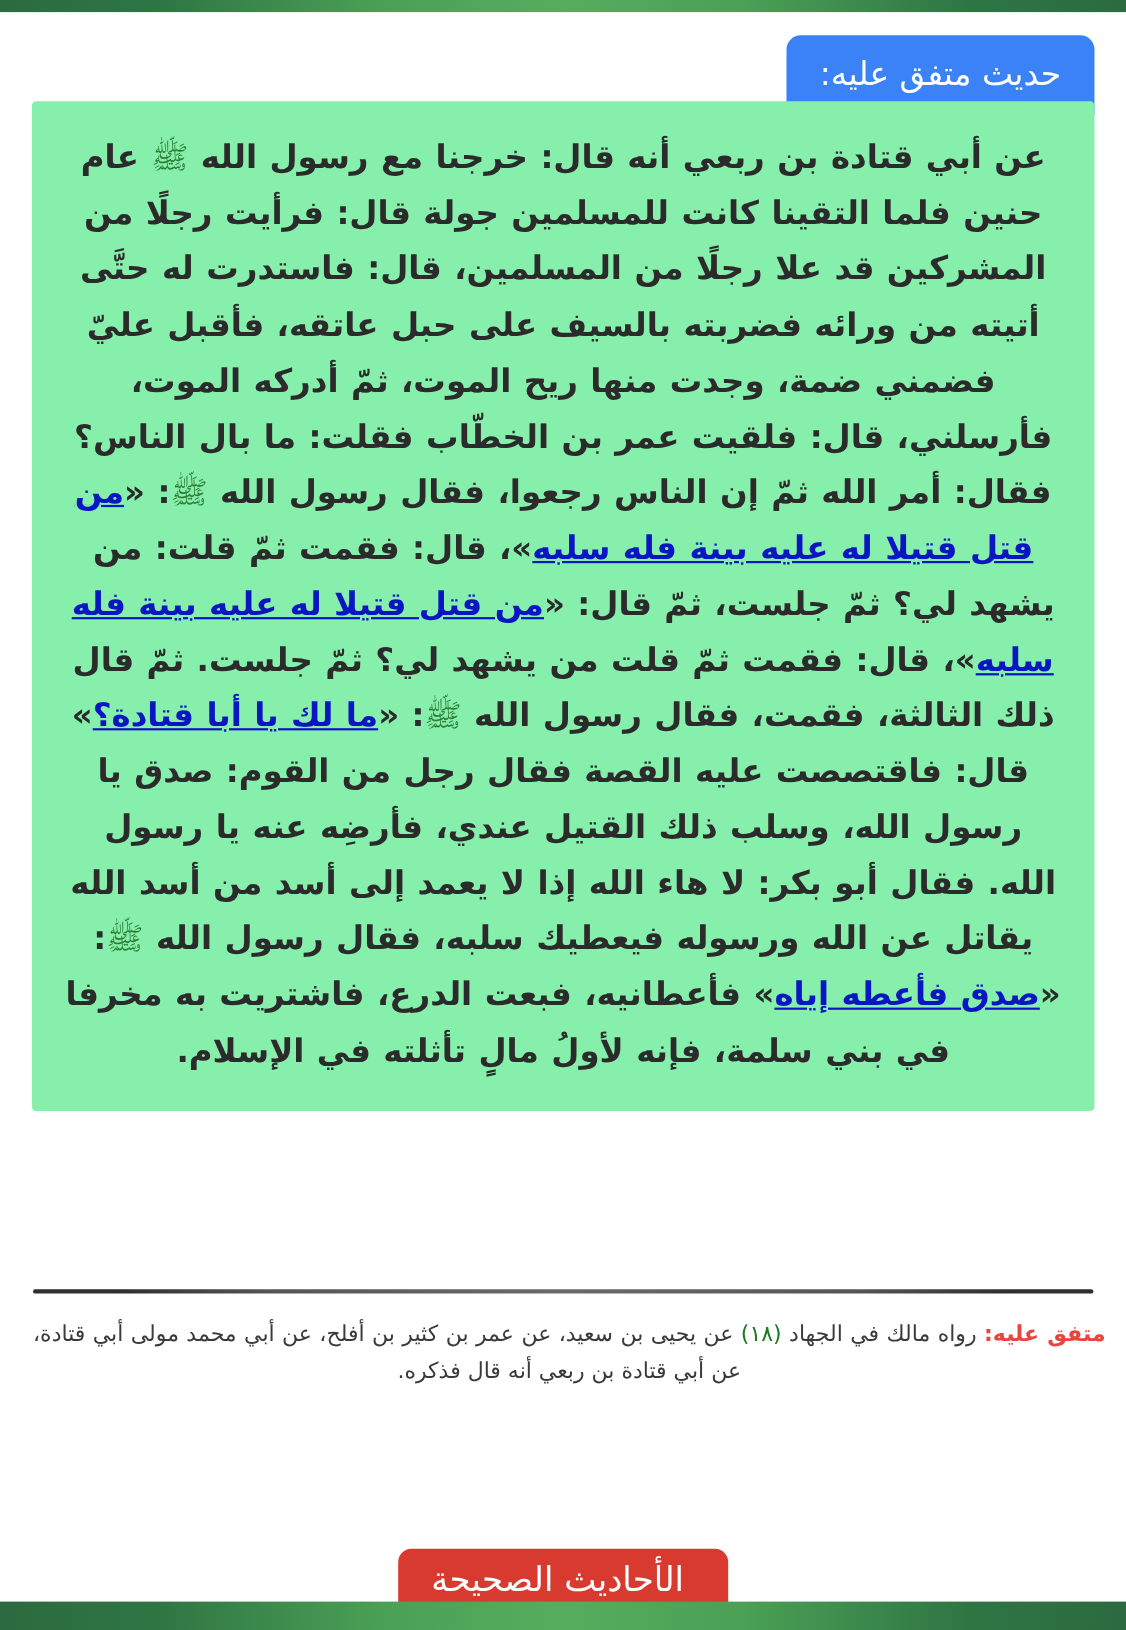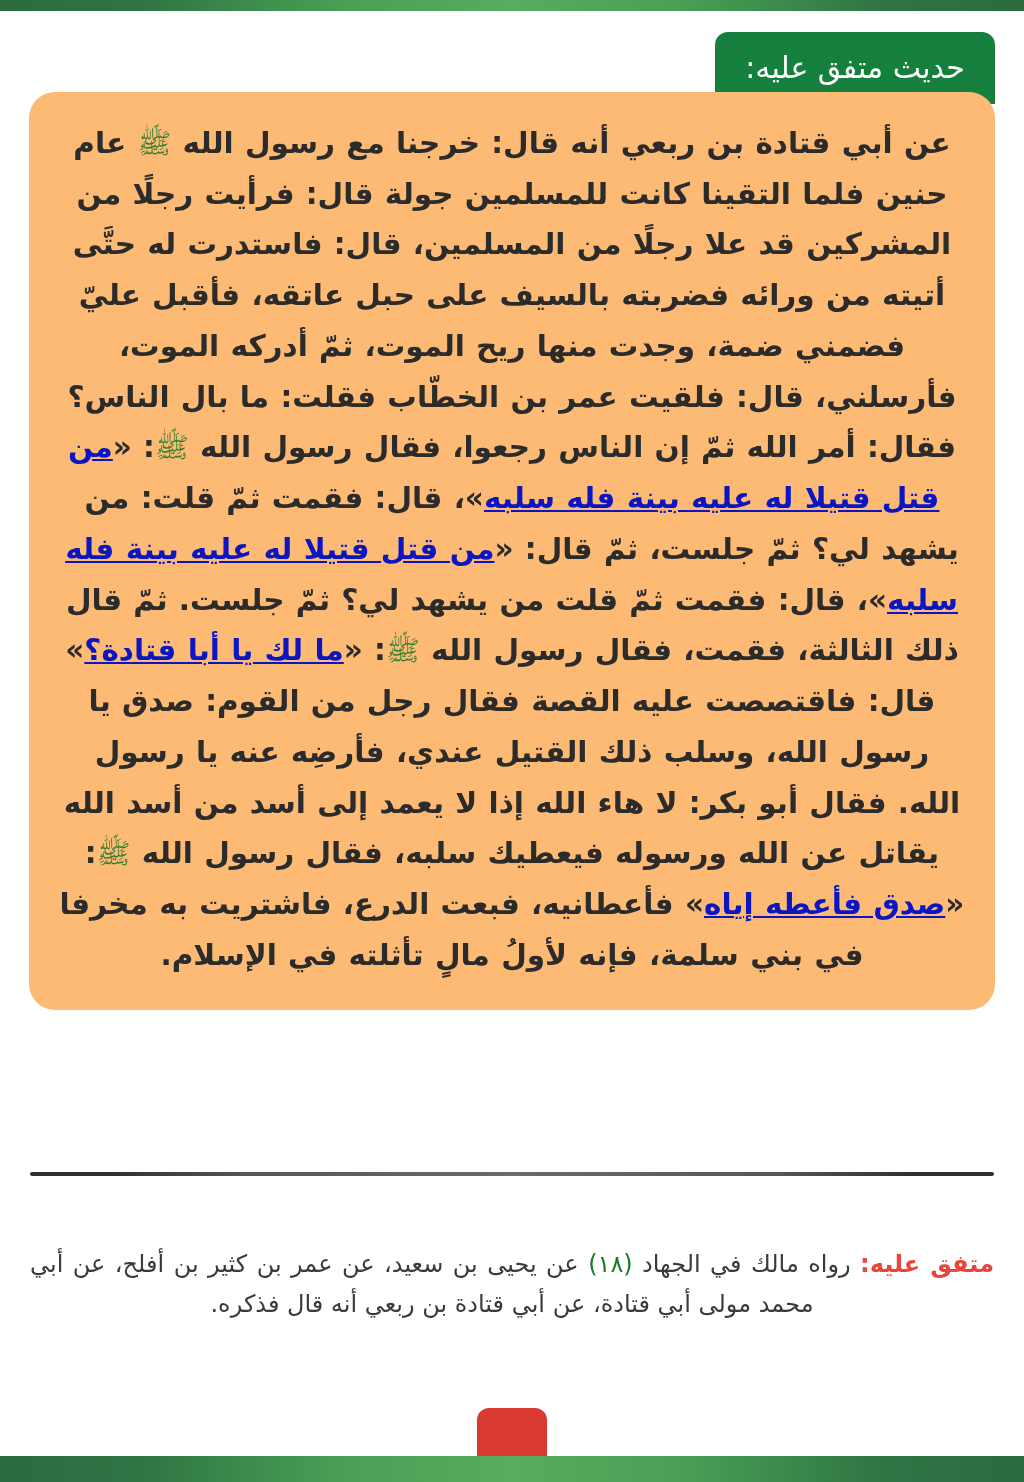--- a/index.html
+++ b/index.html
@@ -40,21 +40,21 @@
     left: 0;
     width: 1024px;
     height: 60px;
     display: flex;
     justify-content: flex-start;
     padding-right: 0;
     box-sizing: border-box;
   }
   .header-badge {
     margin-right: 29px;
-    background: #15803d;
+    background: #3b82f6;
     color: #ffffff;
     border-radius: 13px 13px 0 0;
     min-width: 280px;
     height: 72px;
     display: flex;
     align-items: center;
     justify-content: center;
     padding: 0 26px;
     box-sizing: border-box;
     font-size: 30px;
@@ -62,22 +62,22 @@
     letter-spacing: 0.5px;
     line-height: 1;
   }
 
   
   .hadith-panel {
     position: absolute;
     top: 92px;
     right: 29px;
     left: 29px;
-    background: #fdba74;
-    border-radius: 26px;
+    background: #86efac;
+    border-radius: 4px;
     padding: 26px 30px 30px 30px;
     box-sizing: border-box;
   }
   .hadith-text {
     color: #2b2b2b;
     font-size: 29.5px;
     font-weight: bold;
     line-height: 1.72;
     text-align: center;
     margin: 0;
@@ -105,29 +105,28 @@
     background: linear-gradient(to right,
                 #2f2f2f 0%, #2f2f2f 8%, #555 22%,
                 #6b6b6b 50%, #555 78%, #2f2f2f 92%, #2f2f2f 100%);
     border-radius: 2px;
   }
 
   
   .attribution {
     position: absolute;
     top: 1196px;
-    right: 30px;
+    right: 19px;
     left: 30px;
     text-align: justify;
     text-align-last: center;
     color: #3a3a3a;
-    font-size: 24px;
+    font-size: 20px;
     line-height: 1.68;
     direction: rtl;
-    margin-top: 48px;
   }
   .attr-label {
     color: #e8453c;
     font-weight: bold;
   }
   .attr-num {
     color: #1a7a23;
   }
 
   
@@ -173,16 +172,17 @@
   <p class="hadith-text" id="hadith-text">عن أبي قتادة بن ربعي أنه قال: خرجنا مع رسول الله <span class="salla">ﷺ</span> عام حنين فلما التقينا كانت للمسلمين جولة قال: فرأيت رجلًا من المشركين قد علا رجلًا من المسلمين، قال: فاستدرت له حتَّى أتيته من ورائه فضربته بالسيف على حبل عاتقه، فأقبل عليّ فضمني ضمة، وجدت منها ريح الموت، ثمّ أدركه الموت، فأرسلني، قال: فلقيت عمر بن الخطّاب فقلت: ما بال الناس؟ فقال: أمر الله ثمّ إن الناس رجعوا، فقال رسول الله <span class="salla">ﷺ</span>: «<span class="quote">من قتل قتيلا له عليه بينة فله سلبه</span>»، قال: فقمت ثمّ قلت: من يشهد لي؟ ثمّ جلست، ثمّ قال: «<span class="quote">من قتل قتيلا له عليه بينة فله سلبه</span>»، قال: فقمت ثمّ قلت من يشهد لي؟ ثمّ جلست. ثمّ قال ذلك الثالثة، فقمت، فقال رسول الله <span class="salla">ﷺ</span>: «<span class="quote">ما لك يا أبا قتادة؟</span>» قال: فاقتصصت عليه القصة فقال رجل من القوم: صدق يا رسول الله، وسلب ذلك القتيل عندي، فأرضِه عنه يا رسول الله. فقال أبو بكر: لا هاء الله إذا لا يعمد إلى أسد من أسد الله يقاتل عن الله ورسوله فيعطيك سلبه، فقال رسول الله <span class="salla">ﷺ</span>: «<span class="quote">صدق فأعطه إياه</span>» فأعطانيه، فبعت الدرع، فاشتريت به مخرفا في بني سلمة، فإنه لأولُ مالٍ تأثلته في الإسلام.</p>
 </div>
 
 <div class="divider"></div>
 
 <div class="attribution" id="attribution-text"><span class="attr-label">متفق عليه:</span> رواه مالك في الجهاد <span class="attr-num">(١٨)</span> عن يحيى بن سعيد، عن عمر بن كثير بن أفلح، عن أبي محمد مولى أبي قتادة، عن أبي قتادة بن ربعي أنه قال فذكره.</div>
 
 <div class="footer-row">
   <div class="footer-badge">
     <span style="display:inline-block;width:10px"></span>
+    <span>الأحاديث الصحيحة</span>
   </div>
 </div>
 
 <div class="edge-bar bottom"></div>
 
 </body></html>

